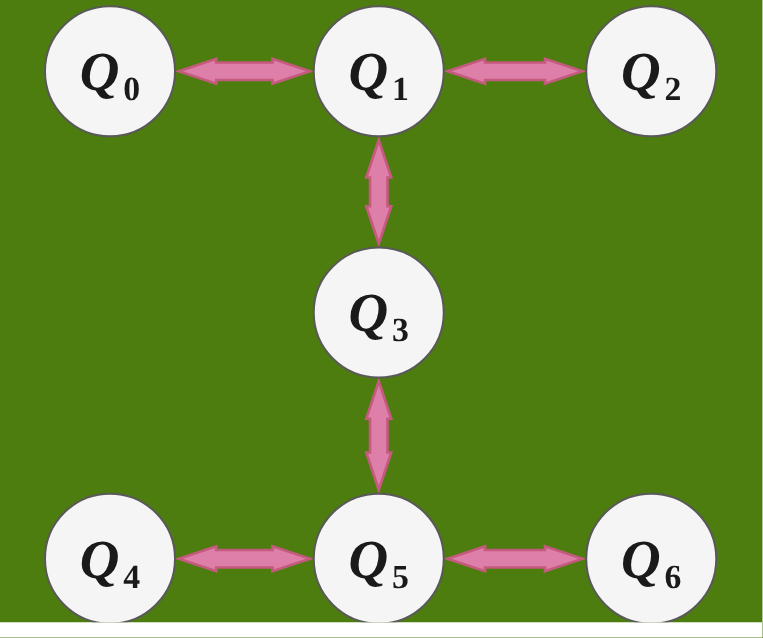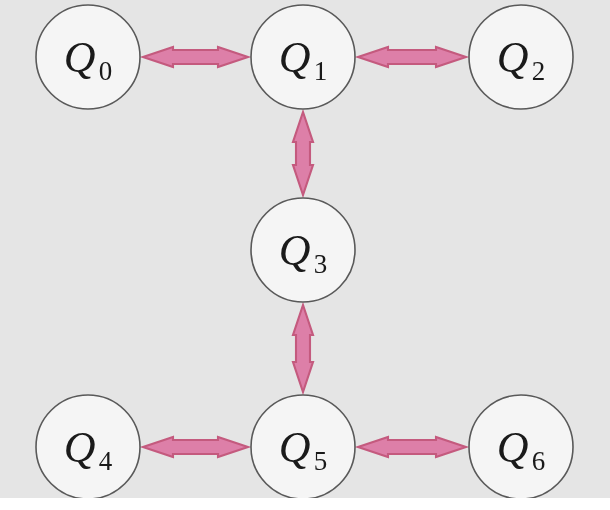--- a/index.html
+++ b/index.html
@@ -4,23 +4,24 @@
 <style>
   html, body {
     margin: 0;
     padding: 0;
     background: #ffffff;
   }
   #canvas {
     position: relative;
     width: 610px;
     height: 498px;
-    background: #e5e5e5;
+    background: #4d7c0f;
     overflow: hidden;
     font-family: "Liberation Serif", "DejaVu Serif", serif;
+    font-weight: bold;
   }
   #graph-svg {
     position: absolute;
     left: 0;
     top: 0;
     width: 610px;
     height: 510px;
   }
   .node-circle {
     fill: #f5f5f5;

